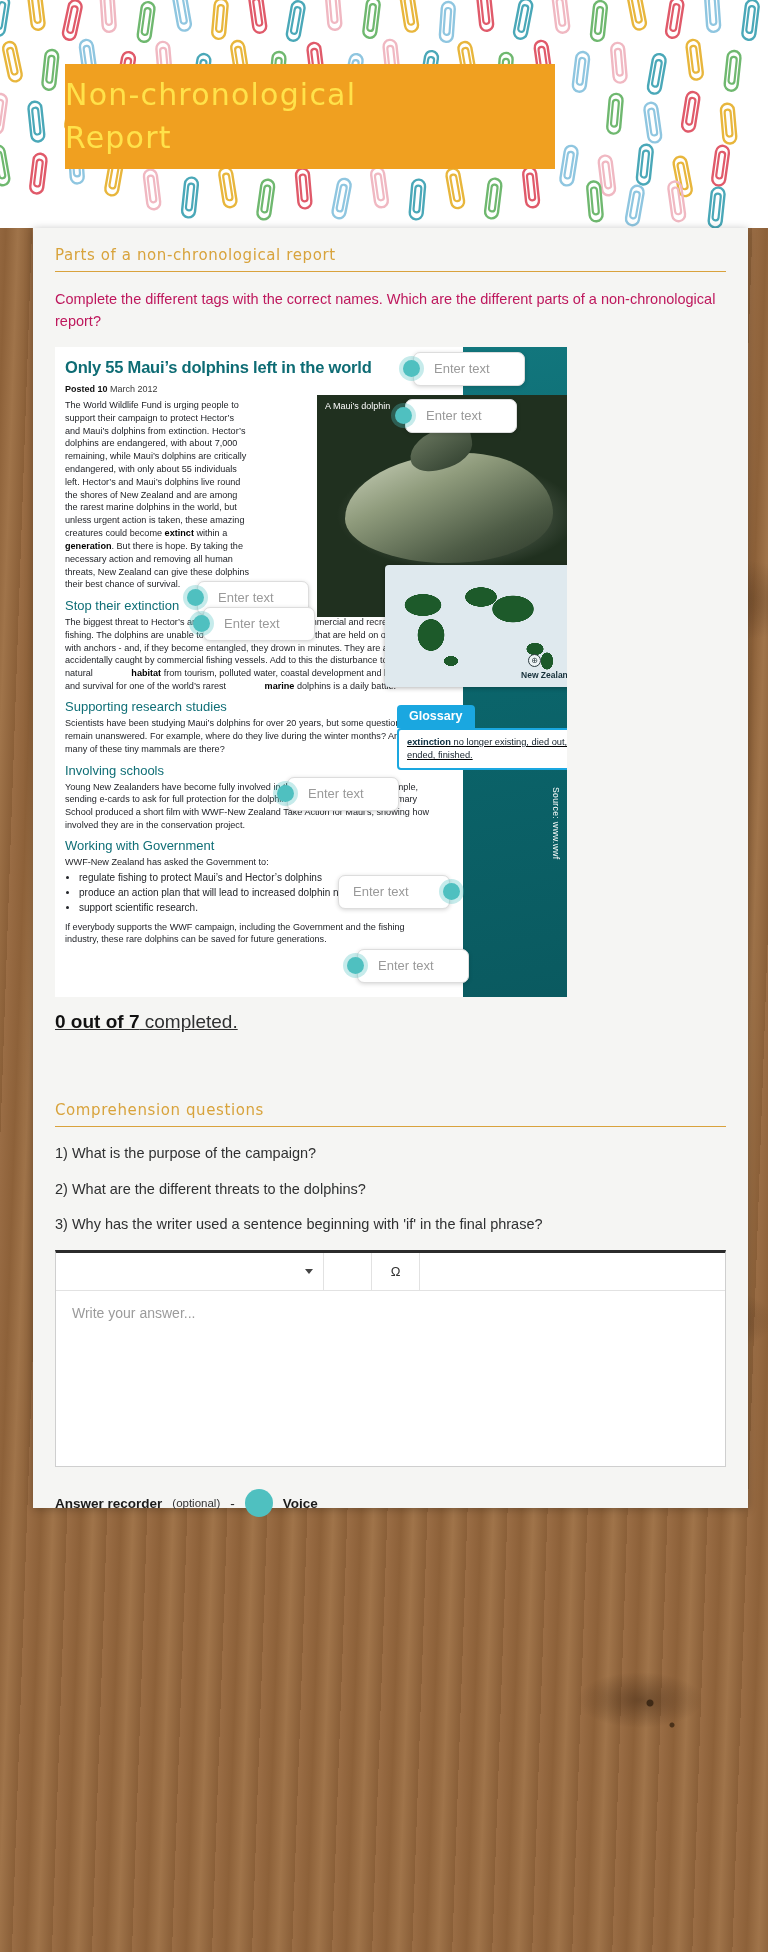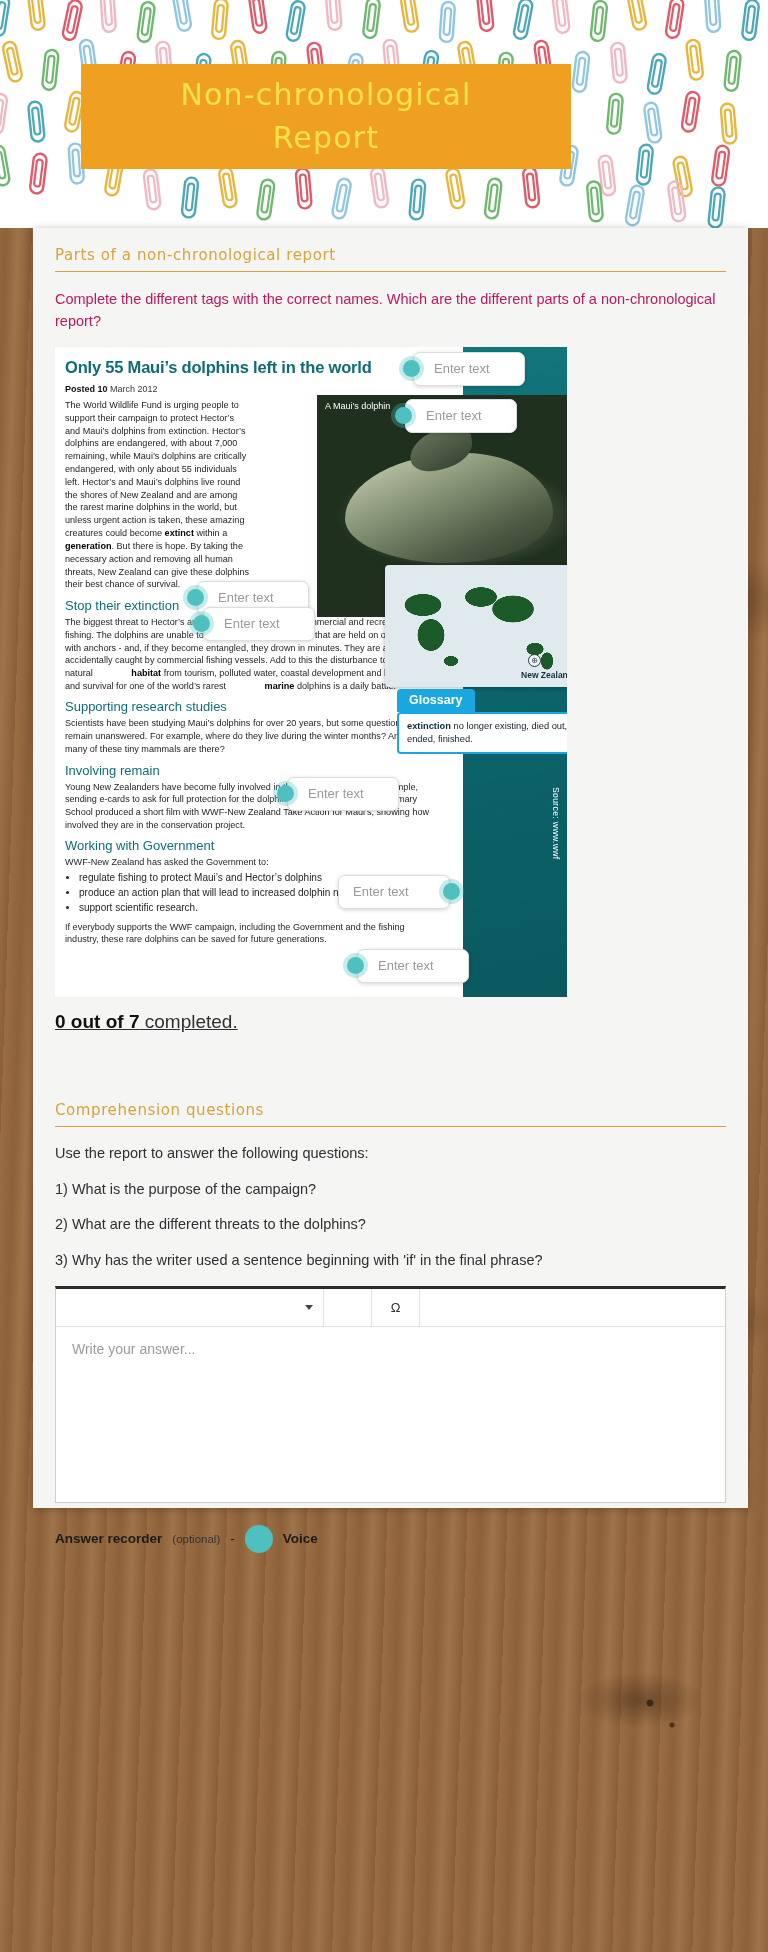--- a/index.html
+++ b/index.html
@@ -45,23 +45,22 @@
   }
   .clips { position: absolute; inset: -10px; }
 
   .title-band {
     position: absolute;
     left: 65px; top: 64px;
     width: 490px; height: 105px;
     background: #f0a020;
     display: flex;
     flex-direction: column;
-    align-items: center;
+    align-items: flex-start;
     justify-content: center;
-    margin-left: 16px;
   }
   .title-band .line {
     font-family: "DejaVu Sans", sans-serif;
     font-size: 30px;
     color: #ffe24a;
     letter-spacing: 1.2px;
     line-height: 1.42;
     text-align: center;
     font-weight: 400;
   }
@@ -227,22 +226,23 @@
     background: #eef4f6;
     font-size: 8px;
     line-height: 11px;
     text-align: center;
     color: #2c3b40;
   }
 
   
   .glossary {
     position: absolute;
-    left: 342px; top: 342px;
+    left: 342px; top: 358px;
     width: 185px;
+    text-decoration: underline;
   }
   .gloss-title {
     display: inline-block;
     background: #1aa7e0;
     color: #ffffff;
     font-weight: bold;
     font-size: 12.5px;
     padding: 4px 12px 5px 12px;
     border-radius: 4px 4px 0 0;
   }
@@ -490,21 +490,21 @@
       </div>
 
       <div class="art-sub">Stop their extinction</div>
       <div class="art-wide">
         <span>The biggest threat to Hector’s and Maui’s dolphins is from commercial and recreational fishing. The dolphins are unable to detect set nets - fixed nets that are held on or off shore with anchors - and, if they become entangled, they drown in minutes. They are also accidentally caught by commercial fishing vessels. Add to this the disturbance to their natural </span><b>habitat</b><span> from tourism, polluted water, coastal development and boat traffic, and survival for one of the world’s rarest </span><b>marine</b><span> dolphins is a daily battle.</span>
       </div>
 
       <div class="art-sub">Supporting research studies</div>
       <div class="art-wide">Scientists have been studying Maui’s dolphins for over 20 years, but some questions remain unanswered. For example, where do they live during the winter months? And how many of these tiny mammals are there?</div>
 
-      <div class="art-sub">Involving remain</div>
+      <div class="art-sub">Involving schools</div>
       <div class="art-wide">Young New Zealanders have become fully involved in the WWF campaign, for example, sending e-cards to ask for full protection for the dolphins. Students of Te Huruhi Primary School produced a short film with WWF-New Zealand Take Action for Maui’s, showing how involved they are in the conservation project.</div>
 
       <div class="art-sub">Working with Government</div>
       <div class="art-wide">WWF-New Zealand has asked the Government to:</div>
       <ul class="art-list">
         <li>regulate fishing to protect Maui’s and Hector’s dolphins</li>
         <li>produce an action plan that will lead to increased dolphin numbers</li>
         <li>support scientific research.</li>
       </ul>
       <div class="art-wide">If everybody supports the WWF campaign, including the Government and the fishing industry, these rare dolphins can be saved for future generations.</div>
@@ -570,21 +570,20 @@
   <div class="completed">
     <b>0 out of 7</b><span> completed.</span>
   </div>
 
   <div class="comp-gap"></div>
 
   <div class="section-heading">Comprehension questions</div>
   <div class="heading-rule"></div>
 
   <div class="questions">
-    <div class="q-line">Use the report to answer the following questions:</div>
     <div class="q-line">1) What is the purpose of the campaign?</div>
     <div class="q-line">2) What are the different threats to the dolphins?</div>
     <div class="q-line">3) Why has the writer used a sentence beginning with 'if' in the final phrase?</div>
   </div>
 
   <div class="editor">
     <div class="editor-toolbar">
       <div class="tb-select">
         <span></span>
         <span class="caret"></span>

